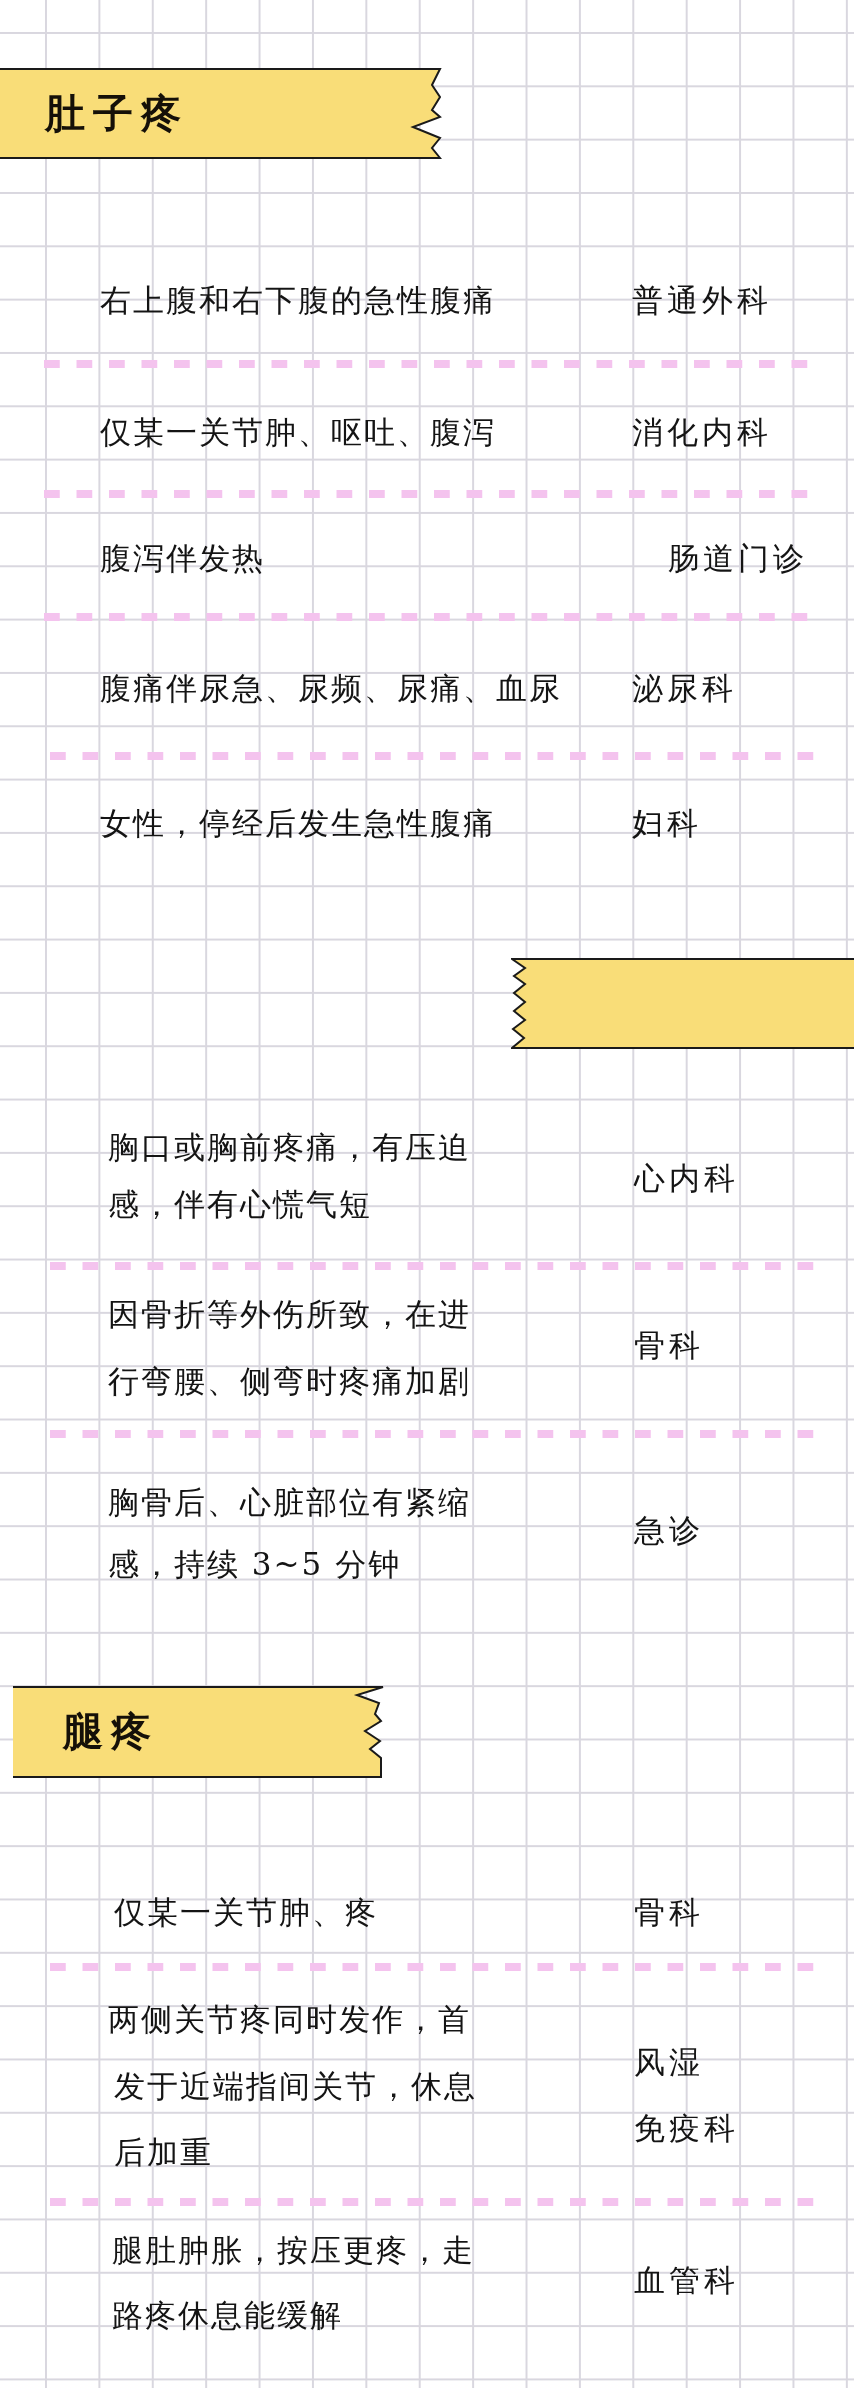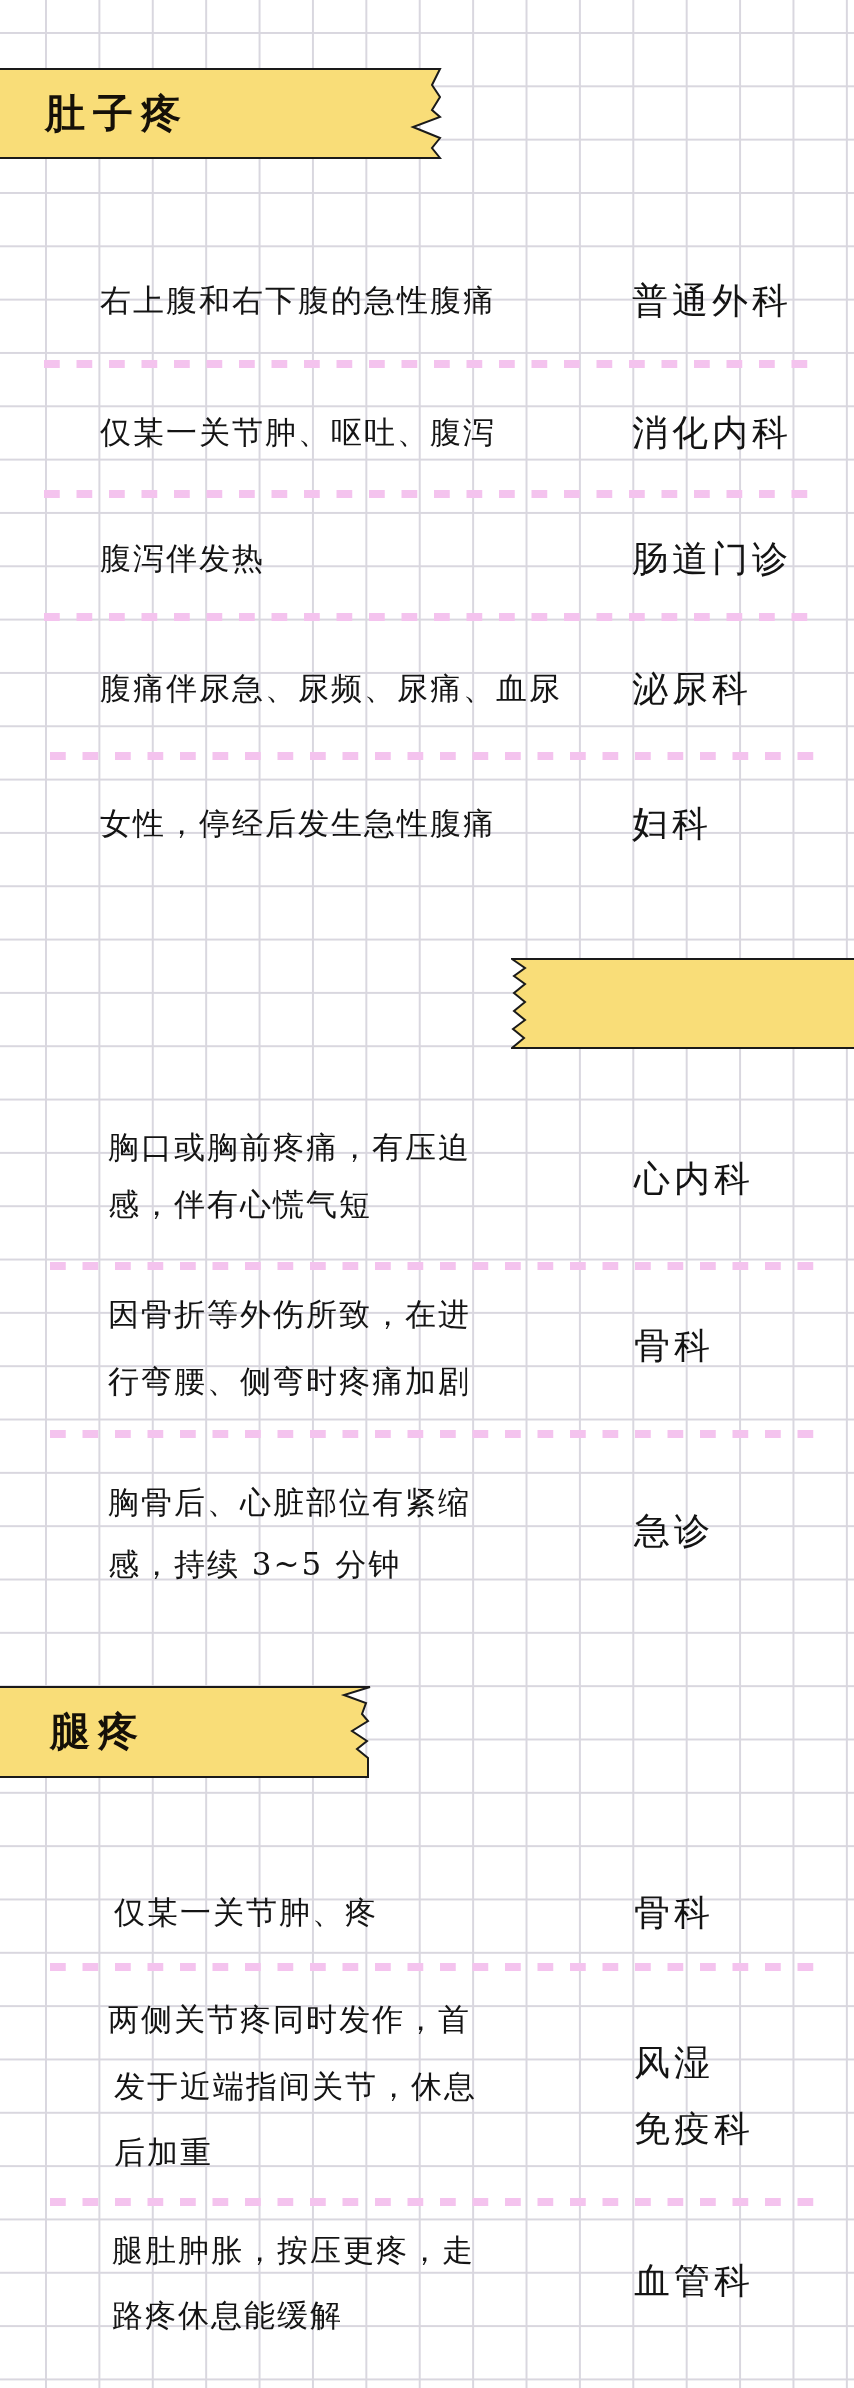--- a/index.html
+++ b/index.html
@@ -38,21 +38,21 @@
     font-size: 31px;
     line-height: 65px;
     letter-spacing: 2px;
     white-space: nowrap;
     color: #141414;
     text-align: center;
   }
   .dept {
     position: absolute;
     left: 632px;
-    font-size: 36px;
+    font-size: 31px;
     line-height: 65px;
     letter-spacing: 4px;
     white-space: nowrap;
     color: #141414;
   }
   .divider {
     position: absolute;
     height: 8px;
     background-image: linear-gradient(to right, #f4c3ee 0, #f4c3ee 16px, transparent 16px);
     background-size: 32.5px 8px;
@@ -72,21 +72,21 @@
 
 <div class="sym" style="left:100px; top:268px;">右上腹和右下腹的急性腹痛</div>
 <div class="dept" style="top:268px;">普通外科</div>
 <div class="divider" style="left:44px; top:360px; width:776px;"></div>
 
 <div class="sym" style="left:100px; top:400px;">仅某一关节肿、呕吐、腹泻</div>
 <div class="dept" style="top:400px;">消化内科</div>
 <div class="divider" style="left:44px; top:490px; width:776px;"></div>
 
 <div class="sym" style="left:100px; top:526px;">腹泻伴发热</div>
-<div class="dept" style="top:526px;">肠道门诊</div>
+<div class="dept" style="top:526px;margin-left:36px;">肠道门诊</div>
 <div class="divider" style="left:44px; top:613px; width:776px;"></div>
 
 <div class="sym" style="left:100px; top:656px;">腹痛伴尿急、尿频、尿痛、血尿</div>
 <div class="dept" style="top:656px;">泌尿科</div>
 <div class="divider" style="left:50px; top:752px; width:778px;"></div>
 
 <div class="sym" style="left:100px; top:791px;">女性，停经后发生急性腹痛</div>
 <div class="dept" style="top:791px;">妇科</div>
 
 <div class="banner" style="left:511px; top:958px; width:343px;">
@@ -103,21 +103,21 @@
 
 <div class="sym" style="left:108px; top:1282px;">因骨折等外伤所致，在进</div>
 <div class="sym" style="left:108px; top:1349px;">行弯腰、侧弯时疼痛加剧</div>
 <div class="dept" style="left:634px; top:1313px;">骨科</div>
 <div class="divider" style="left:50px; top:1430px; width:778px;"></div>
 
 <div class="sym" style="left:108px; top:1470px;">胸骨后、心脏部位有紧缩</div>
 <div class="sym" style="left:108px; top:1532px;">感，持续 3~5 分钟</div>
 <div class="dept" style="left:634px; top:1498px;">急诊</div>
 
-<div class="banner" style="left:0; top:1686px; width:372px;">
+<div class="banner" style="left:13px; top:1686px; width:372px;">
   <svg width="372" height="92" viewBox="0 0 372 92">
     <polygon points="0,1 370,1 344,9 366,17 362,28 368,35 352,45 367,55 357,63 368,72 368,91 0,91" fill="#f9dd78" stroke="none"></polygon>
     <polyline points="0,1 370,1 344,9 366,17 362,28 368,35 352,45 367,55 357,63 368,72 368,91 0,91" fill="none" stroke="#1a1a1a" stroke-width="2"></polyline>
   </svg>
   <div class="banner-title" style="left:50px;">腿疼</div>
 </div>
 
 <div class="sym" style="left:114px; top:1880px;">仅某一关节肿、疼</div>
 <div class="dept" style="left:634px; top:1880px;">骨科</div>
 <div class="divider" style="left:50px; top:1963px; width:778px;"></div>

